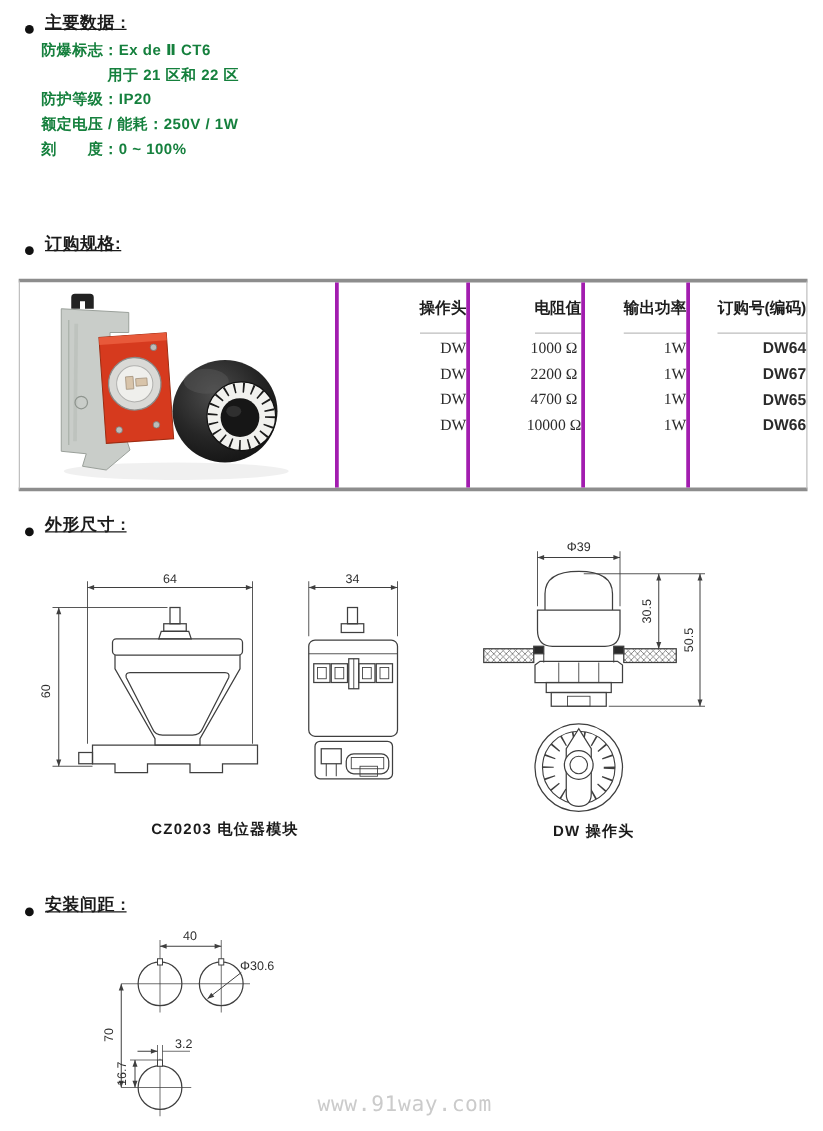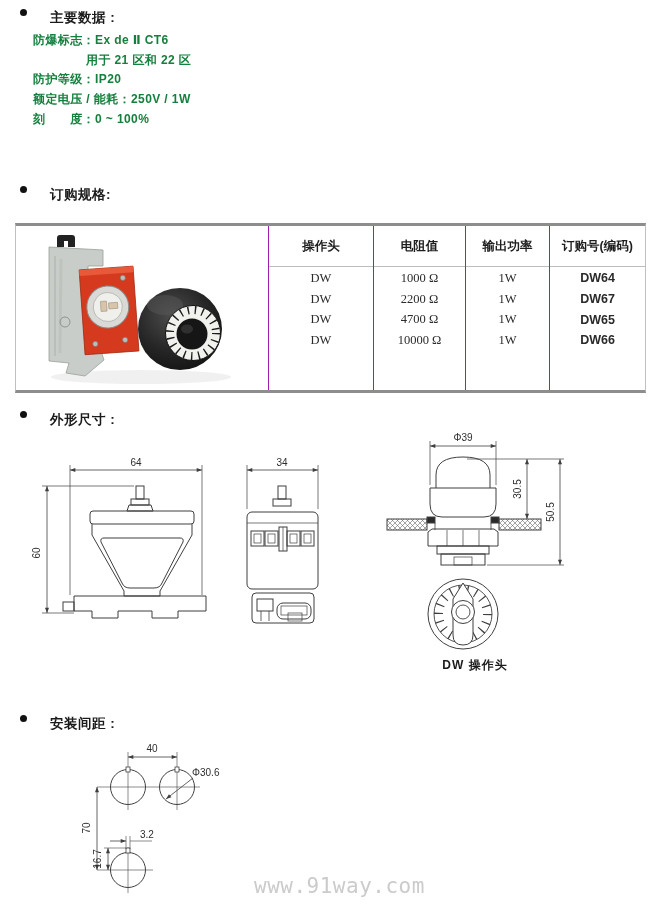--- a/index.html
+++ b/index.html
@@ -1,54 +1,54 @@
 <!DOCTYPE html>
 <html><head>
 <meta charset="utf-8">
 <style>
   html,body{margin:0;padding:0;background:#fff;}
   .page{position:relative;width:658px;height:905px;background:#ffffff;overflow:hidden;
         font-family:"Liberation Sans","DejaVu Sans",sans-serif;color:#222;}
-  .sec-title{position:absolute;display:flex;align-items:flex-start;gap:23px;
-             font-weight:bold;font-size:13.5px;color:#1b1b1b;letter-spacing:0.5px;}
+  .sec-title{position:absolute;display:flex;align-items:flex-end;gap:9px;
+             font-weight:bold;font-size:13.5px;color:#1b1b1b;letter-spacing:0.5px;text-decoration:underline;}
   .bullet{width:7px;height:7px;border-radius:50%;background:#111;flex:none;}
   #t-main{left:20px;top:9px;}
   #t-order{left:20px;top:186px;}
   #t-dims{left:20px;top:411px;}
   #t-mount{left:20px;top:715px;}
 
   #spec-lines{position:absolute;left:33px;top:31px;font-size:12px;font-weight:bold;
               line-height:19.7px;color:#15803d;letter-spacing:0.4px;}
   .spec-line.indent{padding-left:53px;}
 
   .otable{position:absolute;left:15px;top:223px;width:631px;height:170px;box-sizing:border-box;
           border-top:3px solid #8d8d8d;border-bottom:3px solid #8d8d8d;
           border-left:1px solid #c0c0c0;border-right:1px solid #c0c0c0;display:flex;}
   .photo-cell{width:252px;flex:none;position:relative;background:#fff;}
   .photo-cell svg{display:block;}
-  .col{flex:none;box-sizing:border-box;border-left:1px solid #a21caf;display:flex;flex-direction:column;}
+  .col{flex:none;box-sizing:border-box;border-left:3px solid #a21caf;display:flex;flex-direction:column;align-items:flex-end;}
   .col-1{width:105px}.col-2{width:92px}.col-3{width:84px}.col-4{width:96px}
   .col-header{height:40px;border-bottom:1px solid #bdbdbd;display:flex;align-items:center;
               justify-content:center;font-weight:bold;font-size:12.5px;color:#1e1e1e;}
   .col-cells{padding-top:1px;}
   .cell{height:20.7px;display:flex;align-items:center;justify-content:center;font-size:12.5px;
         font-family:"Liberation Serif","DejaVu Serif",serif;color:#2b2b2b;}
   .col-4 .cell{font-family:"Liberation Sans","DejaVu Sans",sans-serif;font-weight:bold;}
 
   .drawing{position:absolute;}
   #svg-module{left:30px;top:443px;}
   #svg-head{left:375px;top:428px;}
   #svg-mount{left:40px;top:735px;}
   .caption{position:absolute;font-size:12px;font-weight:bold;color:#1b1b1b;text-align:center;letter-spacing:1px;}
   #cap-module{left:30px;top:655px;width:300px;}
   #cap-head{left:375px;top:657px;width:200px;}
 
   .dimtxt{font-size:10px;fill:#2e2e2e;font-family:"Liberation Sans","DejaVu Sans",sans-serif;}
   #watermark{position:absolute;left:254px;top:874px;font-family:"DejaVu Sans Mono","Liberation Mono",monospace;
-             font-size:21px;color:#cbcbcb;letter-spacing:0.5px;}
+             font-size:17px;color:#cbcbcb;letter-spacing:0.5px;}
 </style>
 </head>
 <body>
 
 <div class="page">
 
   <div class="sec-title" id="t-main">
     <span class="bullet"></span>
     <span>主要数据 :</span>
   </div>
@@ -233,20 +233,21 @@
       <circle cx="88" cy="186" r="24.5" stroke-width="9" stroke-dasharray="1.2 7.3" stroke="#3f3f3f"></circle>
       <path d="M88,155 L78,171 L78,207 Q78,217 88,217 Q98,217 98,207 L98,171 Z" fill="#ffffff"></path>
       <circle cx="88" cy="184" r="11.5" fill="#ffffff"></circle>
       <circle cx="88" cy="184" r="7" stroke-width="0.9"></circle>
     </g>
     <text class="dimtxt" x="88" y="13" text-anchor="middle">Φ39</text>
     <text class="dimtxt" x="146" y="61" text-anchor="middle" transform="rotate(-90 146 61)">30.5</text>
     <text class="dimtxt" x="179" y="84" text-anchor="middle" transform="rotate(-90 179 84)">50.5</text>
   </svg>
 
+  <div class="caption" id="cap-module">CZ0203 电位器模块</div>
   <div class="caption" id="cap-head">DW 操作头</div>
 
   <div class="sec-title" id="t-mount">
     <span class="bullet"></span>
     <span>安装间距 :</span>
   </div>
 
   <svg id="svg-mount" class="drawing" width="240" height="170" viewBox="0 0 240 170">
     <g stroke="#3f3f3f" stroke-width="1" fill="none">
 

